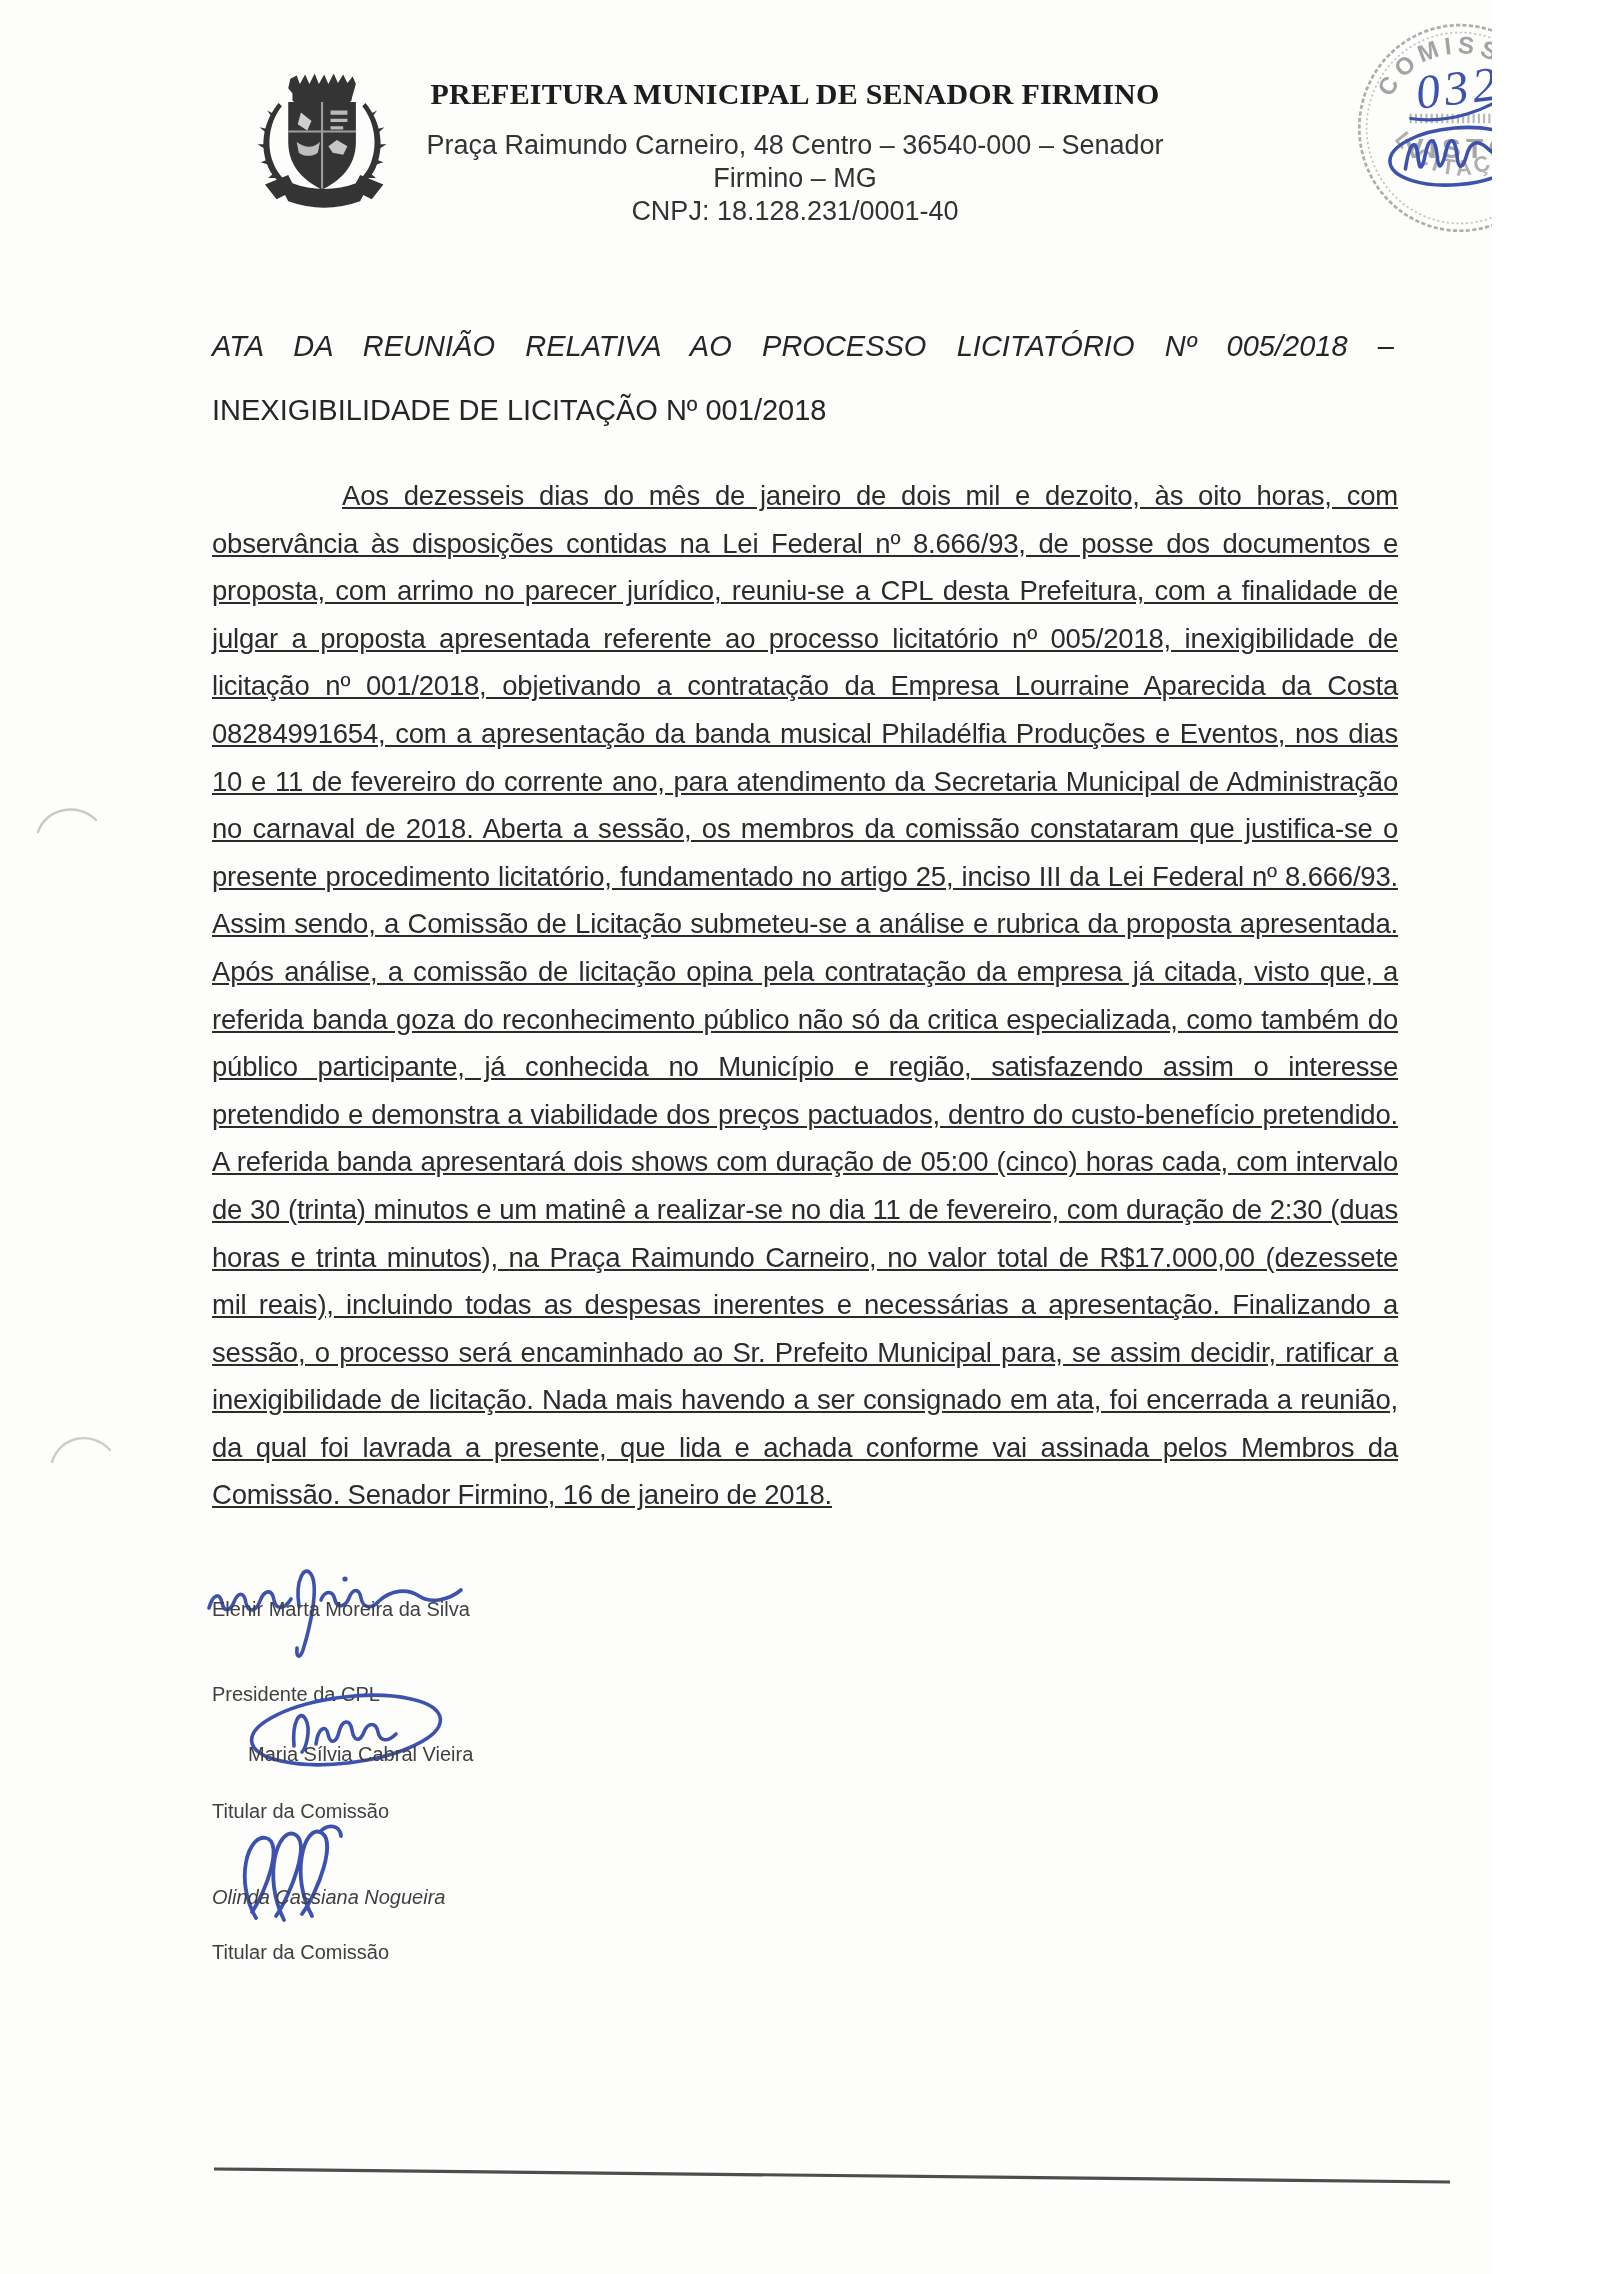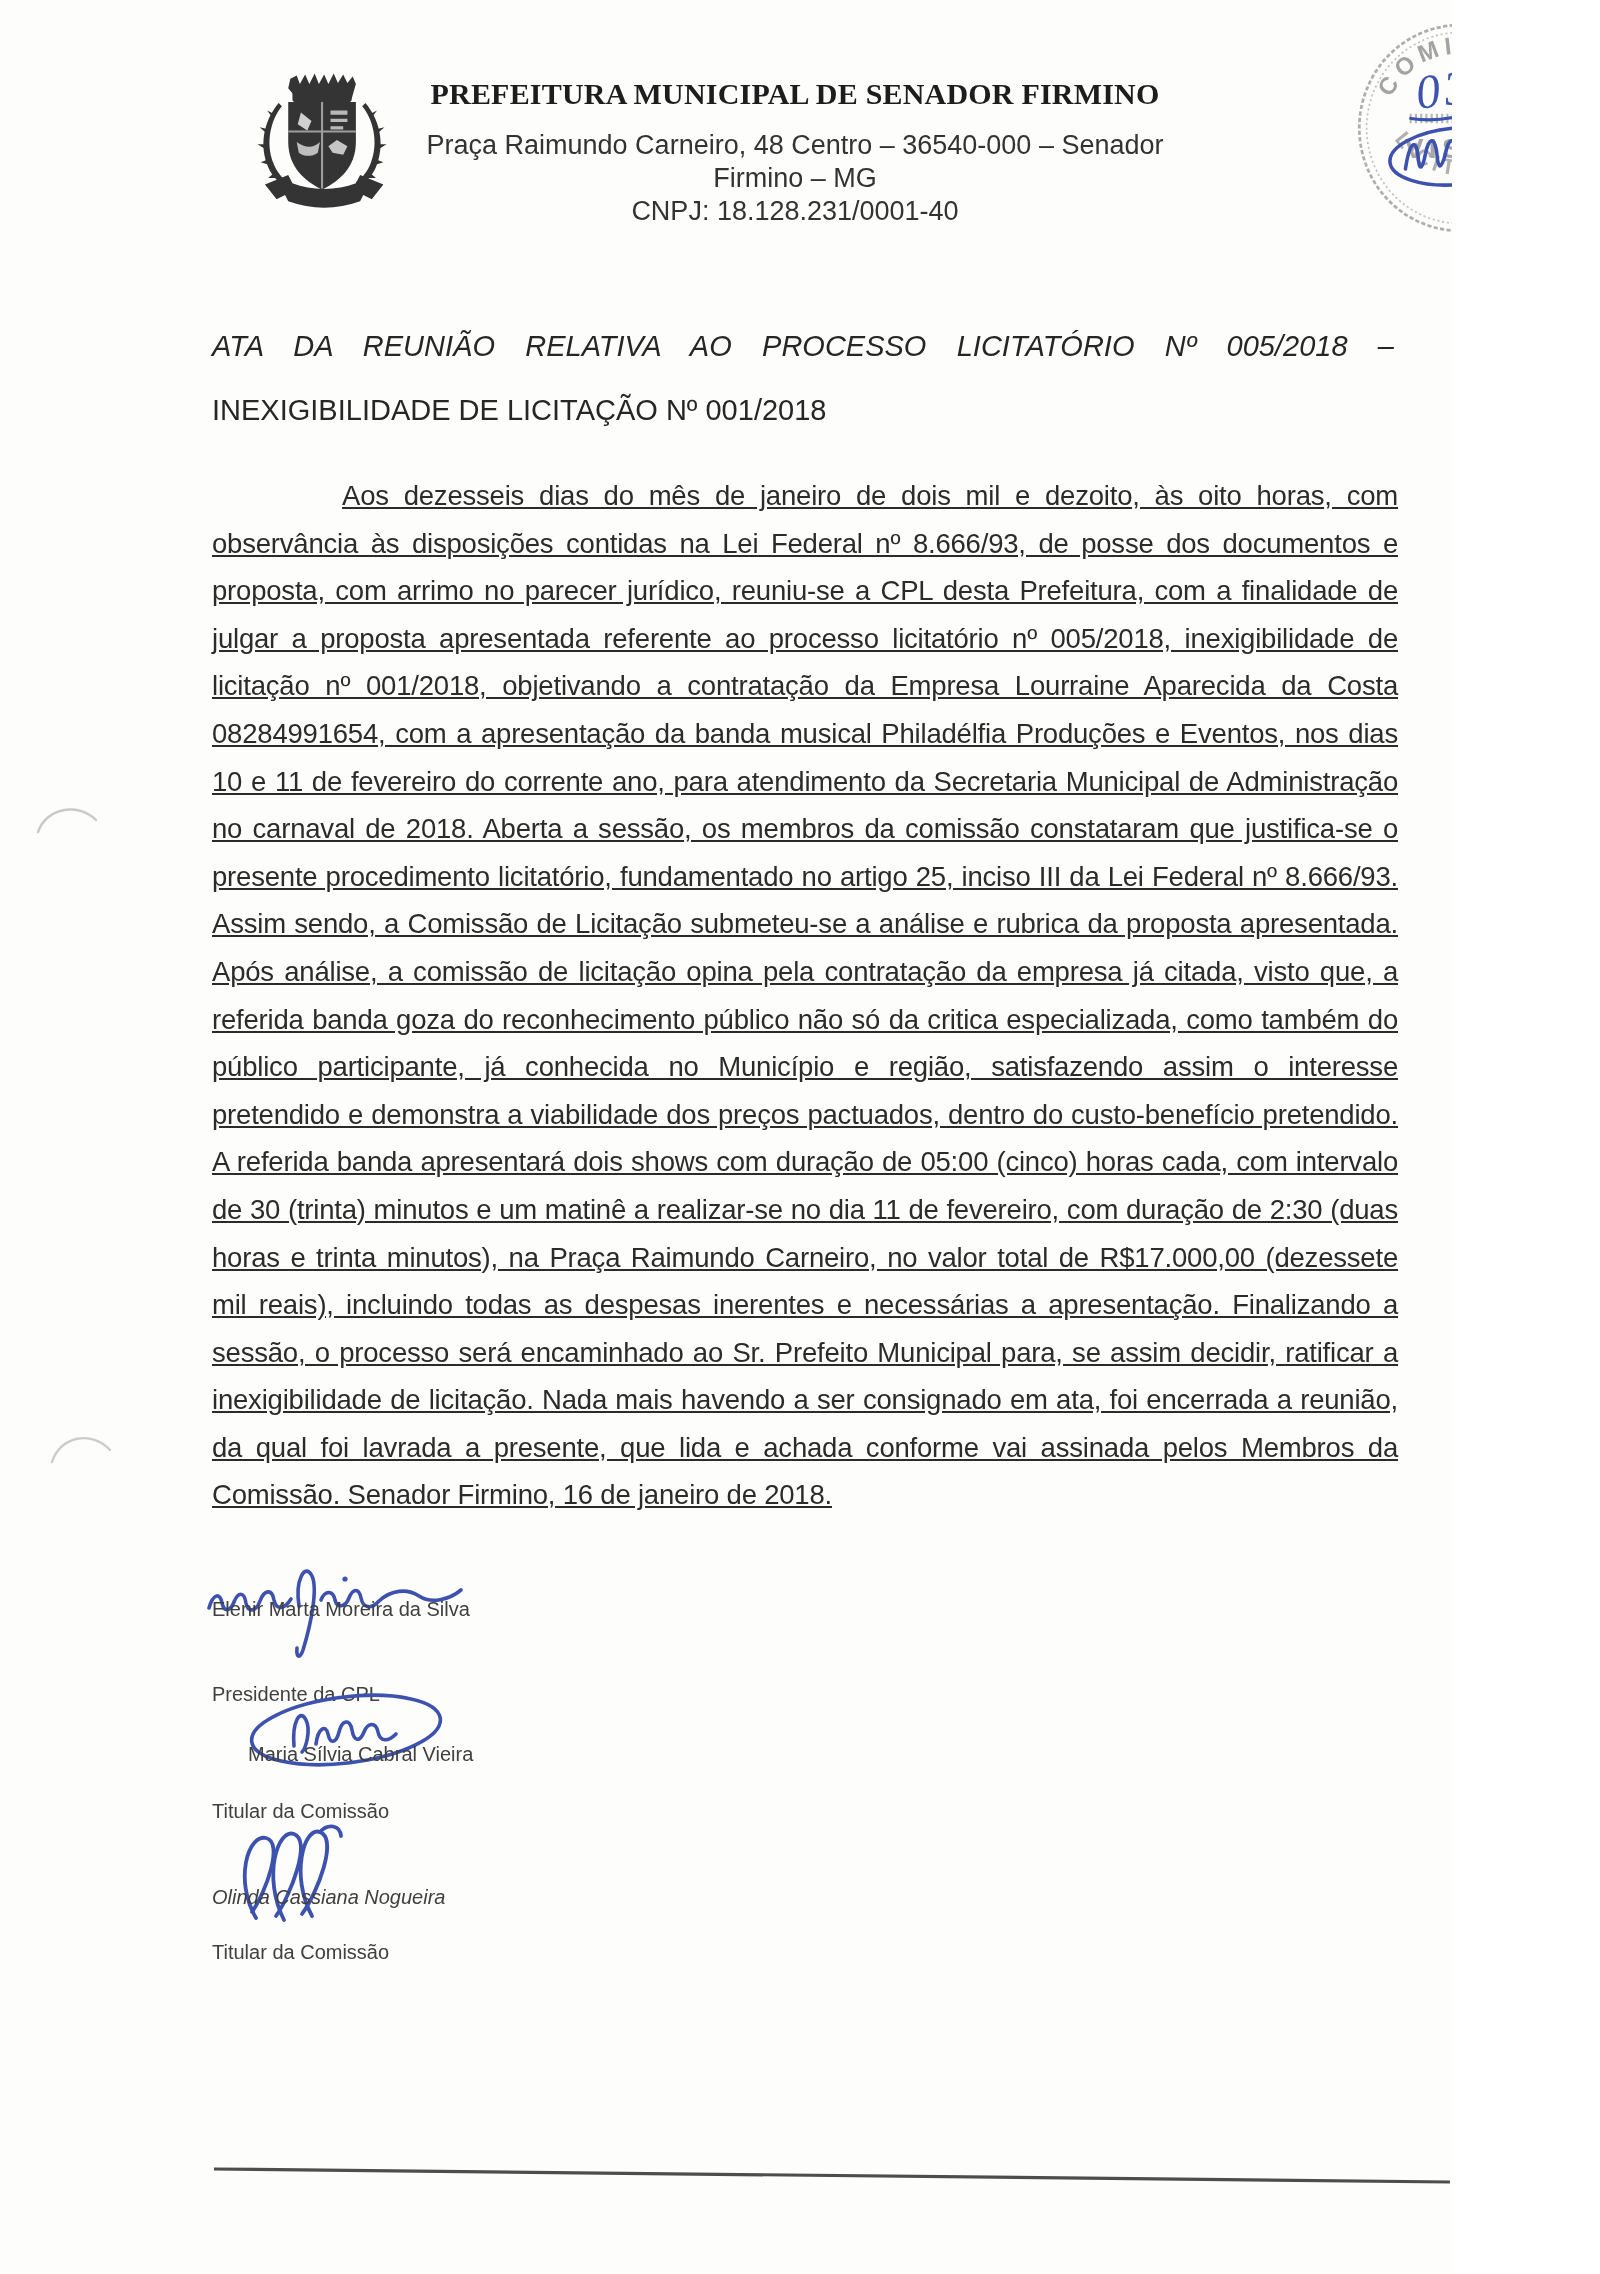--- a/index.html
+++ b/index.html
@@ -1,19 +1,19 @@
 <!DOCTYPE html>
 <html lang="pt"><head>
 <meta charset="utf-8">
 <style>
   html,body { margin:0; padding:0; background:#ffffff; }
   .page {
     position:relative; width:1452px; height:2274px;
     background:#fdfdfc; overflow:hidden;
-    font-family:"Liberation Sans", sans-serif; color:#2b2b2b;
+    font-family:"Liberation Sans", sans-serif; color:#2b2b2b;padding-left:40px;
   }
 
   
   .coat-of-arms { position:absolute; left:252px; top:66px; width:138px; height:148px; overflow:visible; }
   .header-text { position:absolute; left:395px; top:78px; width:800px; text-align:center; }
   .header-org {
     font-family:"Liberation Serif", serif; font-weight:bold;
     font-size:30px; line-height:32px; color:#1d1d1d; letter-spacing:.2px;
   }
   .header-address { font-size:27px; line-height:33px; color:#333; margin-top:19px; }

